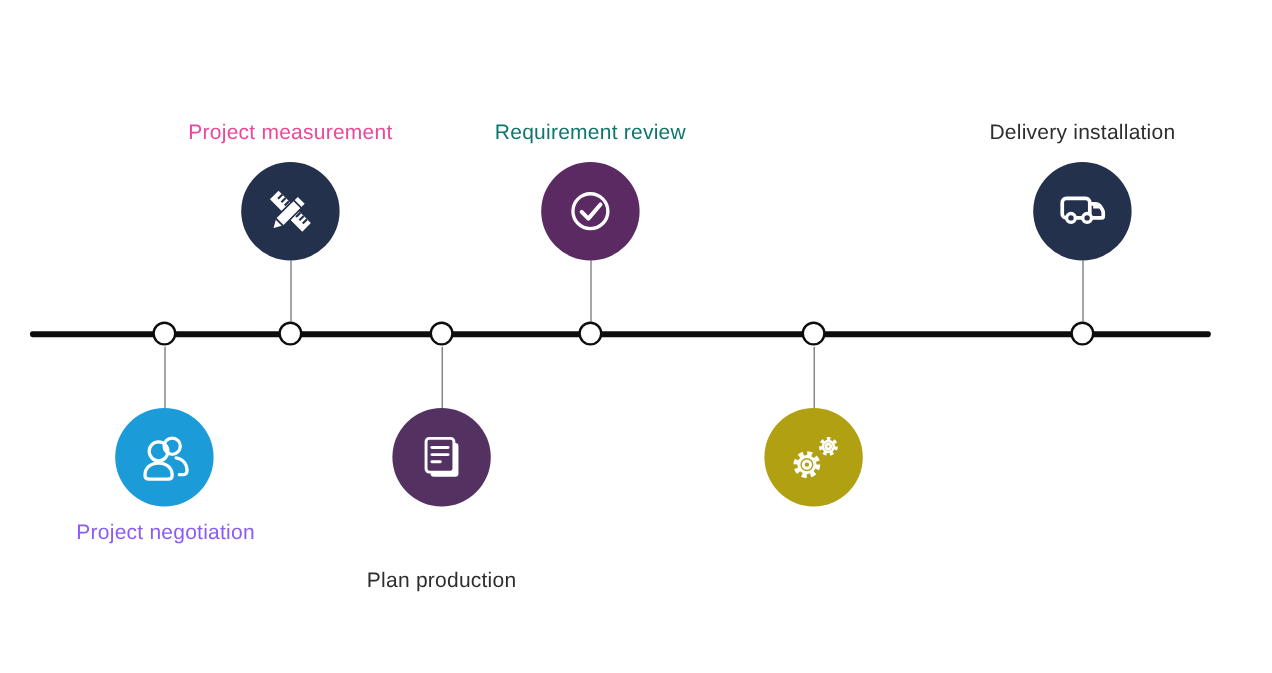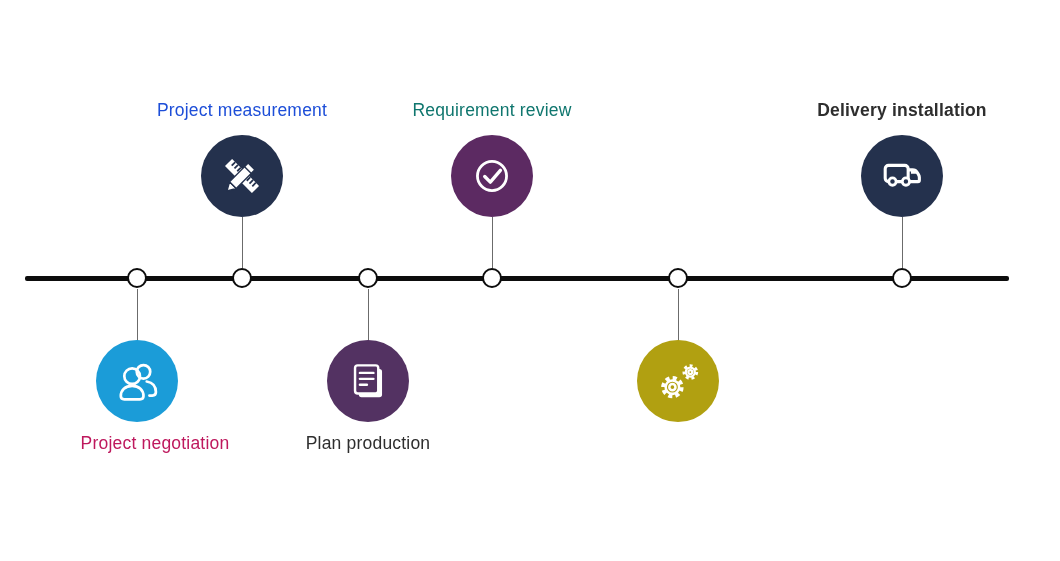--- a/index.html
+++ b/index.html
@@ -79,21 +79,21 @@
   <div class="bubble below" style="left: 96px; background-color: rgb(27, 156, 216); color: rgb(27, 156, 216);">
     <svg width="54" height="54" viewBox="0 0 100 100">
       <g fill="none" stroke="#ffffff" stroke-width="5" stroke-linecap="round" stroke-linejoin="round">
         <circle cx="62" cy="33" r="12.5"></circle>
         <path d="M68,51 c11,2 17,9.5 17,19.5 c0,4 -2.5,6.5 -6.5,6.5 h-5.5"></path>
         <circle cx="41" cy="41" r="14.5"></circle>
         <path d="M41,59 c13,0 21,8 21,19 c0,4 -2.5,6 -6.5,6 h-29 c-4,0 -6.5,-2 -6.5,-6 c0,-11 8,-19 21,-19 z"></path>
       </g>
     </svg>
   </div>
-  <div class="step-label below" style="left: 35px; color: #be185d;">Project negotiation</div>
+  <div class="step-label below" style="left: 18px; color: #8b5cf6;">Project negotiation</div>
 
   <div class="node" style="left:231.5px"></div>
   <div class="connector above" style="left: 241.5px; background-color: rgb(107, 107, 107);"></div>
   <div class="bubble above" style="left: 201px; background-color: rgb(36, 49, 77); color: rgb(36, 49, 77);">
     <svg width="56" height="56" viewBox="0 0 100 100">
       <g transform="rotate(45 50 50)">
         <rect x="16" y="41" width="68" height="18" fill="#ffffff"></rect>
         <g stroke="currentColor" stroke-width="3.2">
           <line x1="24" y1="41" x2="24" y2="50"></line>
           <line x1="31" y1="41" x2="31" y2="50"></line>
@@ -103,36 +103,36 @@
           <line x1="76" y1="41" x2="76" y2="50"></line>
         </g>
       </g>
       <g transform="rotate(-45 50 50)">
         <polygon points="12,50 27,41.5 27,58.5" fill="#ffffff" stroke="currentColor" stroke-width="2.5" stroke-linejoin="round"></polygon>
         <rect x="27" y="41.5" width="47" height="17" fill="#ffffff" stroke="currentColor" stroke-width="2.5"></rect>
         <line x1="65" y1="41.5" x2="65" y2="58.5" stroke="currentColor" stroke-width="2.5"></line>
       </g>
     </svg>
   </div>
-  <div class="step-label above" style="left: 122px; color: #1d4ed8;">Project measurement</div>
+  <div class="step-label above" style="left: 122px; color: #ec4899;">Project measurement</div>
 
   <div class="node" style="left:357.5px"></div>
   <div class="connector below" style="left: 367.5px; background-color: rgb(107, 107, 107);"></div>
   <div class="bubble below" style="left: 327px; background-color: rgb(83, 50, 98); color: rgb(83, 50, 98);">
     <svg width="54" height="54" viewBox="0 0 100 100">
       <rect x="33" y="28" width="43" height="52" rx="5" fill="#ffffff"></rect>
       <rect x="26" y="21" width="43" height="52" rx="5" fill="currentColor" stroke="#ffffff" stroke-width="4.5"></rect>
       <g stroke="#ffffff" stroke-width="4.5" stroke-linecap="round">
         <line x1="35" y1="35" x2="60" y2="35"></line>
         <line x1="35" y1="46" x2="60" y2="46"></line>
         <line x1="35" y1="57" x2="48" y2="57"></line>
       </g>
     </svg>
   </div>
-  <div class="step-label below" style="left: 248px; color: rgb(46, 46, 46);">Plan production</div>
+  <div class="step-label below" style="left: 248px; color: rgb(46, 46, 46); margin-top: 40px;">Plan production</div>
 
   <div class="node" style="left:481.5px"></div>
   <div class="connector above" style="left: 491.5px; background-color: rgb(107, 107, 107);"></div>
   <div class="bubble above" style="left: 451px; background-color: rgb(92, 42, 98); color: rgb(92, 42, 98);">
     <svg width="56" height="56" viewBox="0 0 100 100">
       <circle cx="50" cy="50" r="26" fill="none" stroke="#ffffff" stroke-width="5"></circle>
       <path d="M37,51 l10,10 l18,-21" fill="none" stroke="#ffffff" stroke-width="6" stroke-linecap="round" stroke-linejoin="round"></path>
     </svg>
   </div>
   <div class="step-label above" style="left: 372px; color: #0f766e;">Requirement review</div>
@@ -154,15 +154,15 @@
   <div class="connector above" style="left: 901.5px; background-color: rgb(107, 107, 107);"></div>
   <div class="bubble above" style="left: 861px; background-color: rgb(36, 49, 77); color: rgb(36, 49, 77);">
     <svg width="56" height="56" viewBox="0 0 100 100">
       <rect x="20" y="31" width="41" height="29" rx="6" fill="none" stroke="#ffffff" stroke-width="5.5"></rect>
       <path d="M61,39 h8 c3.5,0 6.5,1.8 8.3,4.8 l2.2,3.7 c0.9,1.5 1.5,3.3 1.5,5 v5 c0,1.4 -1.1,2.5 -2.5,2.5 h-17.5" fill="none" stroke="#ffffff" stroke-width="5.5" stroke-linejoin="round"></path>
       <path d="M66,39 h3 c2.5,0 4.8,1.3 6,3.5 l2,3.5 h-11 z" fill="#ffffff"></path>
       <circle cx="33" cy="60" r="6.5" fill="currentColor" stroke="#ffffff" stroke-width="5"></circle>
       <circle cx="57" cy="60" r="6.5" fill="currentColor" stroke="#ffffff" stroke-width="5"></circle>
     </svg>
   </div>
-  <div class="step-label above" style="left: 782px; color: rgb(46, 46, 46); font-weight: bold;">Delivery installation</div>
+  <div class="step-label above" style="left: 782px; color: rgb(46, 46, 46);">Delivery installation</div>
 
 </div>
 
 </body></html>

